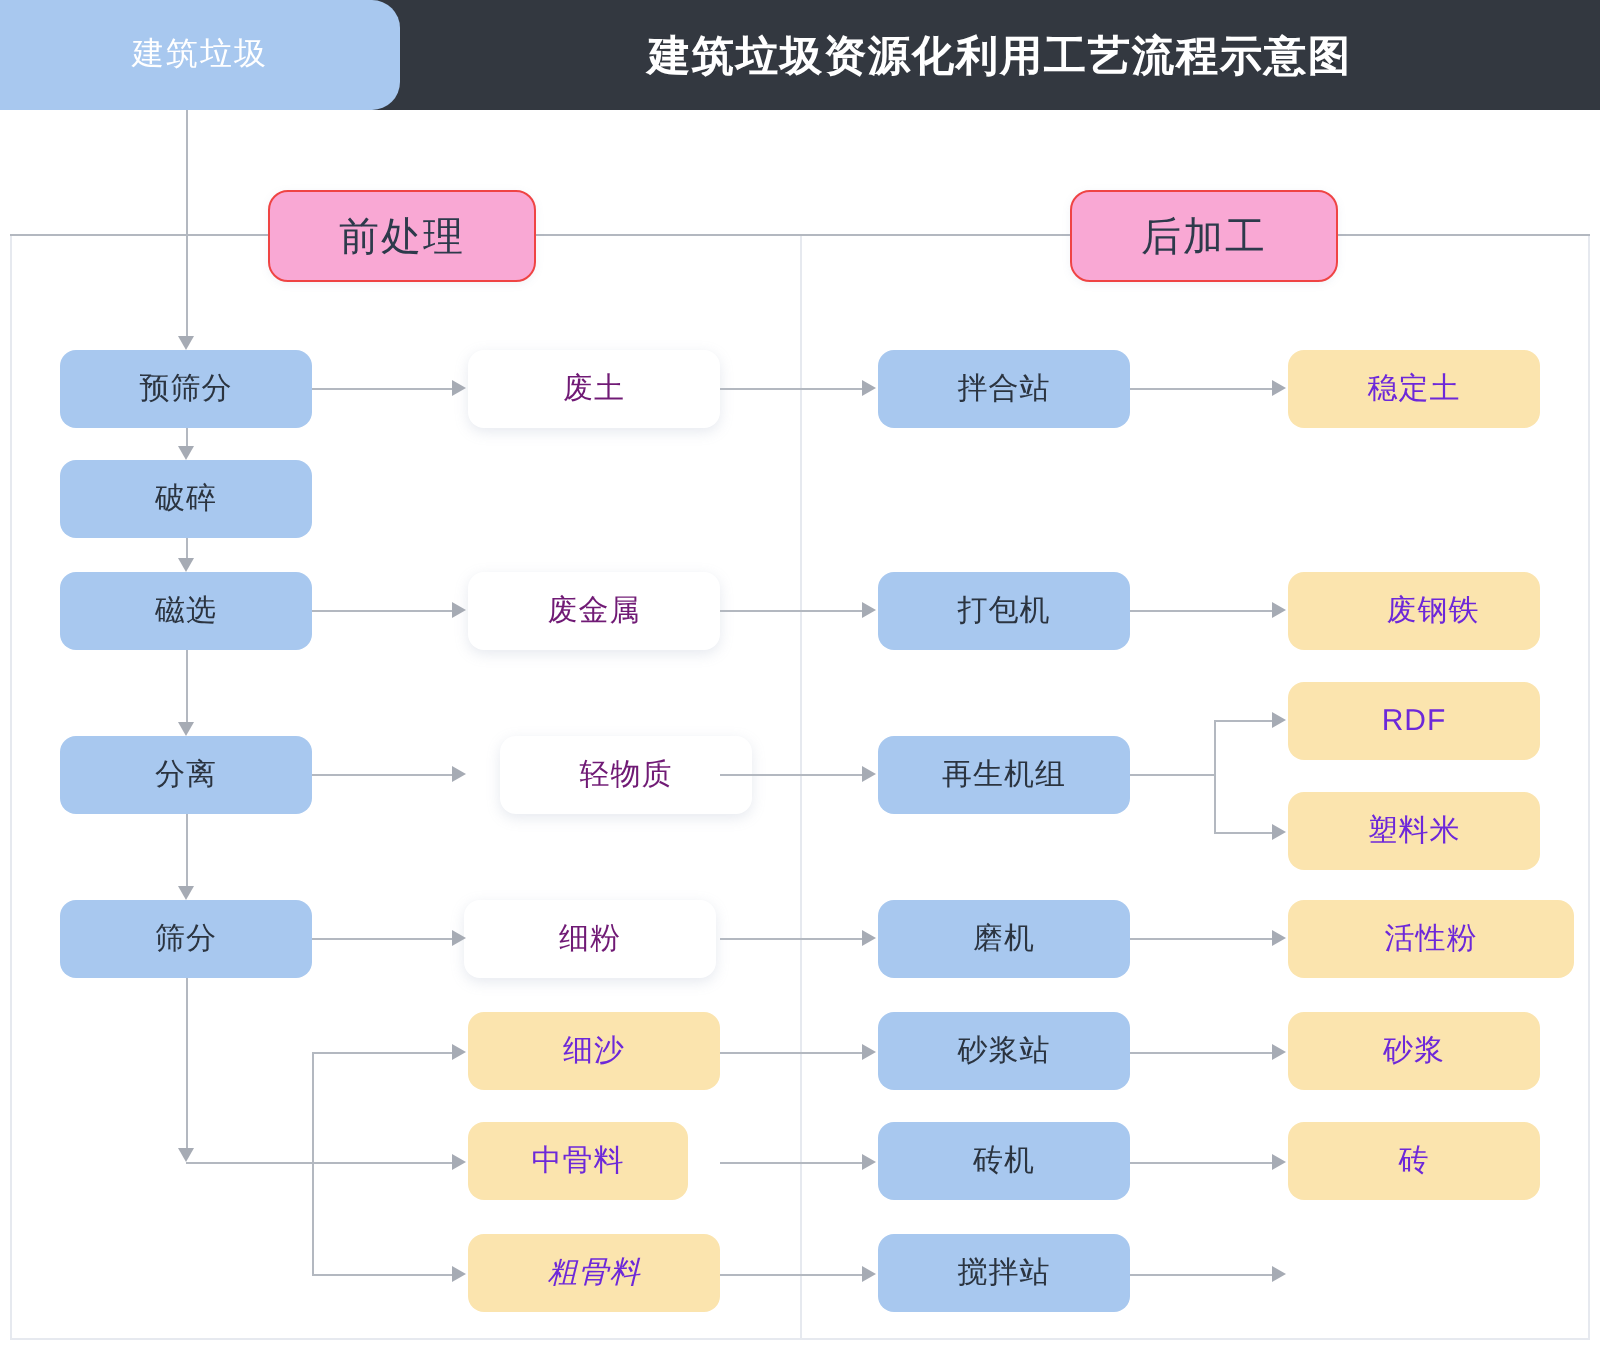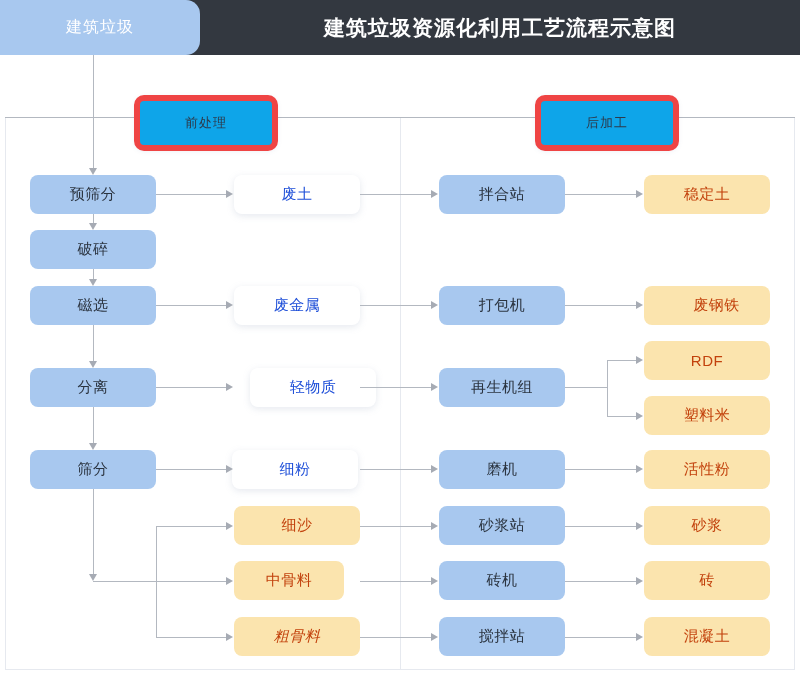--- a/index.html
+++ b/index.html
@@ -67,28 +67,28 @@
     position: absolute;
     left: 400px; top: 117px;
     width: 1px; height: 553px;
     background: #e6e9ef;
   }
 
   
   .stage-label {
     position: absolute;
     height: 44px;
-    background: #0ea5e9;
-    border: 6px solid #ef4444;
+    background: #f9a8d4;
+    border: 1px solid #ef4444;
     border-radius: 10px;
     display: flex;
     align-items: center;
     justify-content: center;
     color: #2d3a4b;
-    font-size: 13px;
+    font-size: 20px;
     letter-spacing: 1px;
     white-space: nowrap;
     box-shadow: 0 1px 4px rgba(120,140,180,0.10);
   }
   #stage-pre  { left: 134px; top: 95px; width: 132px; }
   #stage-post { left: 535px; top: 95px; width: 132px; }
 
   
   .node {
     position: absolute;
@@ -101,26 +101,26 @@
     letter-spacing: 0.5px;
     white-space: nowrap;
     box-sizing: border-box;
   }
   .node.blue {
     background: #a8c8ef;
     color: #2b3440;
   }
   .node.white {
     background: #ffffff;
-    color: #1d4ed8;
+    color: #701a75;
     box-shadow: 0 2px 7px rgba(140,155,180,0.22);
   }
   .node.yellow {
     background: #fbe4ae;
-    color: #c2410c;
+    color: #6d28d9;
   }
 
   
   .line-h {
     position: absolute;
     height: 1px;
     background: #b3b8c0;
   }
   .line-v {
     position: absolute;
@@ -239,24 +239,23 @@
   <div class="line-h" style="left:360px; top:581px; width:71px;"></div>
   <div class="arrow-r" style="left:431px; top:577px;"></div>
 
   <div class="line-h" style="left:360px; top:637px; width:71px;"></div>
   <div class="arrow-r" style="left:431px; top:633px;"></div>
 
   <div class="node yellow" style="left:644px; top:175px; width:126px;">稳定土</div>
   <div class="node yellow" style="left:644px; top:286px; width:126px;padding-left:19px;">废钢铁</div>
   <div class="node yellow" style="left:644px; top:341px; width:126px;">RDF</div>
   <div class="node yellow" style="left:644px; top:396px; width:126px;">塑料米</div>
-  <div class="node yellow" style="left:644px; top:450px; width:126px;">活性粉</div>
+  <div class="node yellow" style="left:644px; top:450px; width:143px;">活性粉</div>
   <div class="node yellow" style="left:644px; top:506px; width:126px;">砂浆</div>
   <div class="node yellow" style="left:644px; top:561px; width:126px;">砖</div>
-  <div class="node yellow" style="left:644px; top:617px; width:126px;">混凝土</div>
 
   <div class="line-h" style="left:565px; top:194px; width:71px;"></div>
   <div class="arrow-r" style="left:636px; top:190px;"></div>
 
   <div class="line-h" style="left:565px; top:305px; width:71px;"></div>
   <div class="arrow-r" style="left:636px; top:301px;"></div>
 
   <div class="line-h" style="left:565px; top:387px; width:42px;"></div>
   <div class="line-v" style="left:607px; top:360px; height:56px;"></div>
   <div class="line-h" style="left:607px; top:360px; width:29px;"></div>

